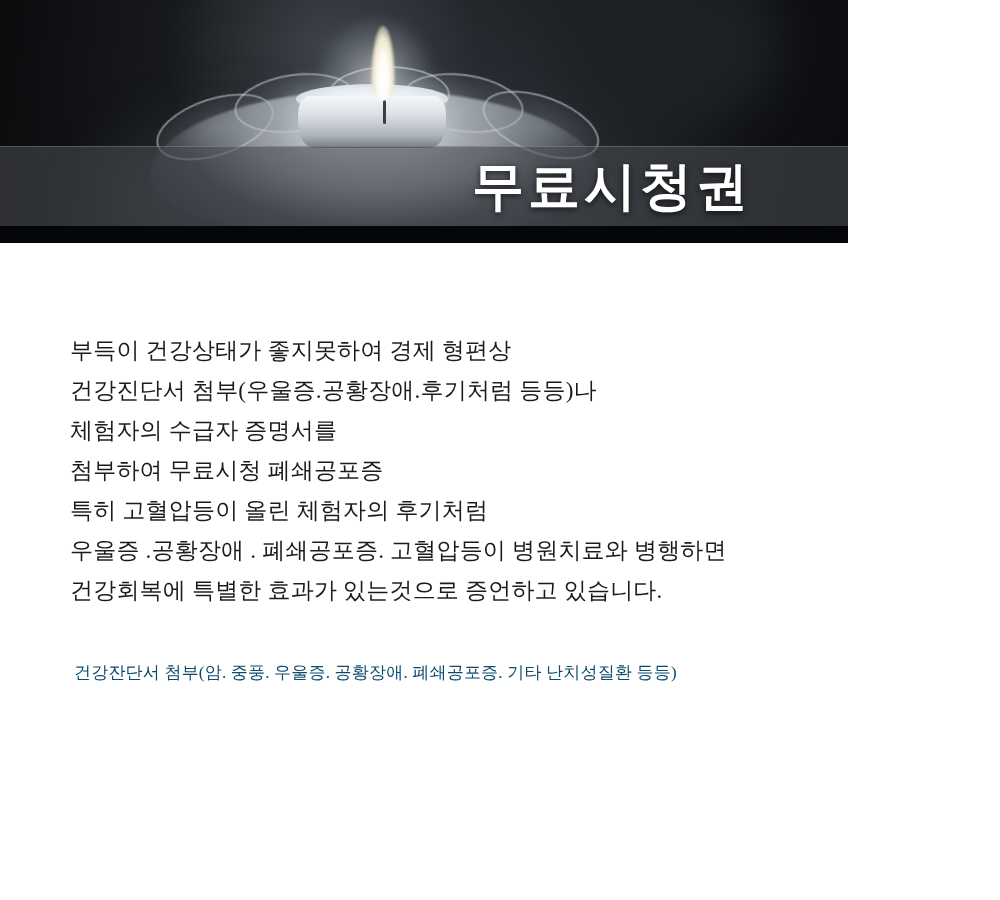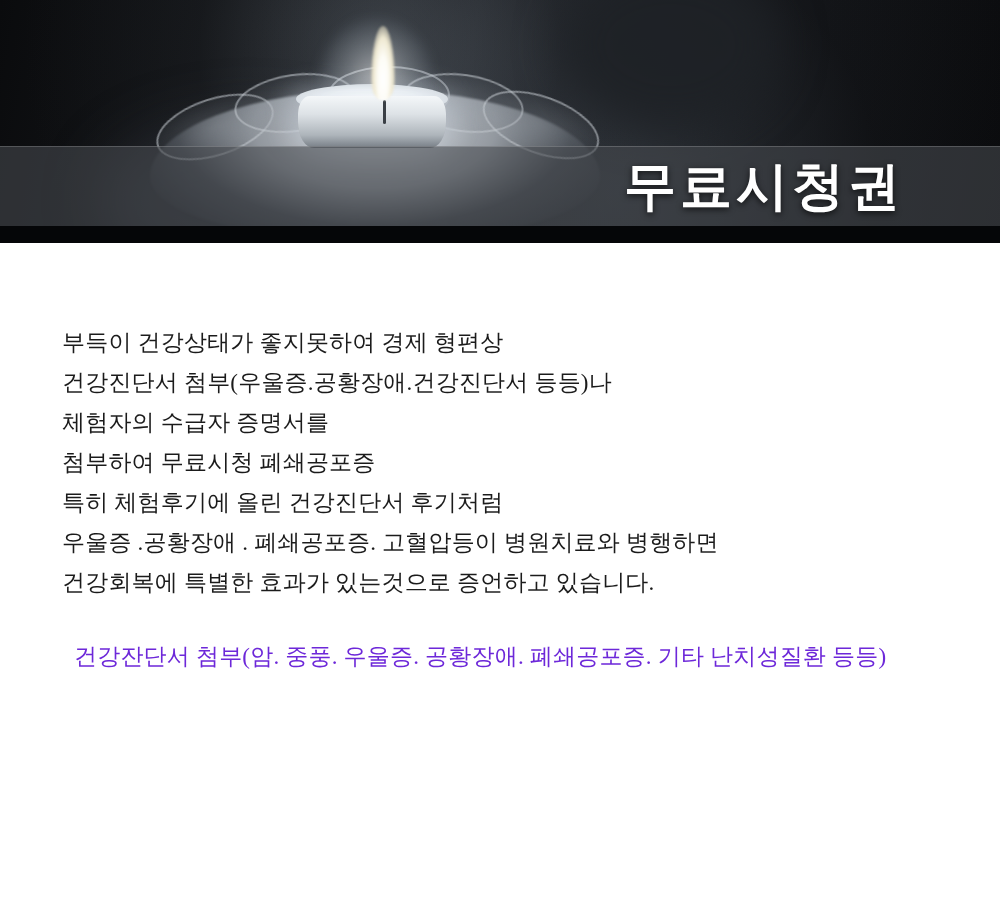--- a/index.html
+++ b/index.html
@@ -11,21 +11,21 @@
     width: 1000px;
     height: 900px;
     font-family: "Liberation Serif", "DejaVu Serif", serif;
     color: #1a1a1a;
     overflow: hidden;
   }
 
   
   .hero {
     position: relative;
-    width: 1000px;
+    width: 848px;
     height: 243px;
     overflow: hidden;
     background: #4c1d95;
   }
 
   
   .hero-bg {
     position: absolute;
     inset: 0;
     background:
@@ -166,36 +166,36 @@
     width: 1000px;
     height: 17px;
     background: #050608;
   }
 
   
   .content {
     padding: 80px 0 0 62px;
   }
   .para {
-    margin: 0;
+    margin: 8px;
   }
   .line {
     font-size: 23px;
     line-height: 40px;
     color: #1b1b1b;
     white-space: nowrap;
     letter-spacing: 0.2px;
   }
   .spacer {
     height: 34px;
   }
   .footnote {
-    font-size: 23px;
+    font-size: 17px;
     line-height: 40px;
-    color: #6d28d9;
+    color: #0c4a6e;
     white-space: nowrap;
     padding-left: 12px;
     letter-spacing: 0.2px;
   }
 </style>
 </head>
 <body>
 
 <div class="hero">
   <div class="hero-bg"></div>
@@ -217,22 +217,22 @@
   <div class="flame"></div>
 
   <div class="title-band"></div>
   <div class="hero-title">무료시청권</div>
   <div class="hero-bottom-bar"></div>
 </div>
 
 <div class="content">
   <div class="para">
     <div class="line">부득이 건강상태가 좋지못하여  경제 형편상</div>
-    <div class="line">건강진단서  첨부(우울증.공황장애.건강진단서 등등)나</div>
+    <div class="line">건강진단서  첨부(우울증.공황장애.후기처럼 등등)나</div>
     <div class="line">체험자의 수급자 증명서를</div>
     <div class="line">첨부하여 무료시청 폐쇄공포증</div>
-    <div class="line">특히  체험후기에  올린 건강진단서 후기처럼</div>
+    <div class="line">특히  고혈압등이  올린 체험자의 후기처럼</div>
     <div class="line">우울증 .공황장애  .  폐쇄공포증.  고혈압등이  병원치료와 병행하면</div>
     <div class="line">건강회복에 특별한 효과가  있는것으로 증언하고 있습니다.</div>
   </div>
   <div class="spacer"></div>
   <div class="footnote">건강잔단서 첨부(암. 중풍. 우울증. 공황장애. 폐쇄공포증. 기타 난치성질환 등등)</div>
 </div>
 
 </body></html>

